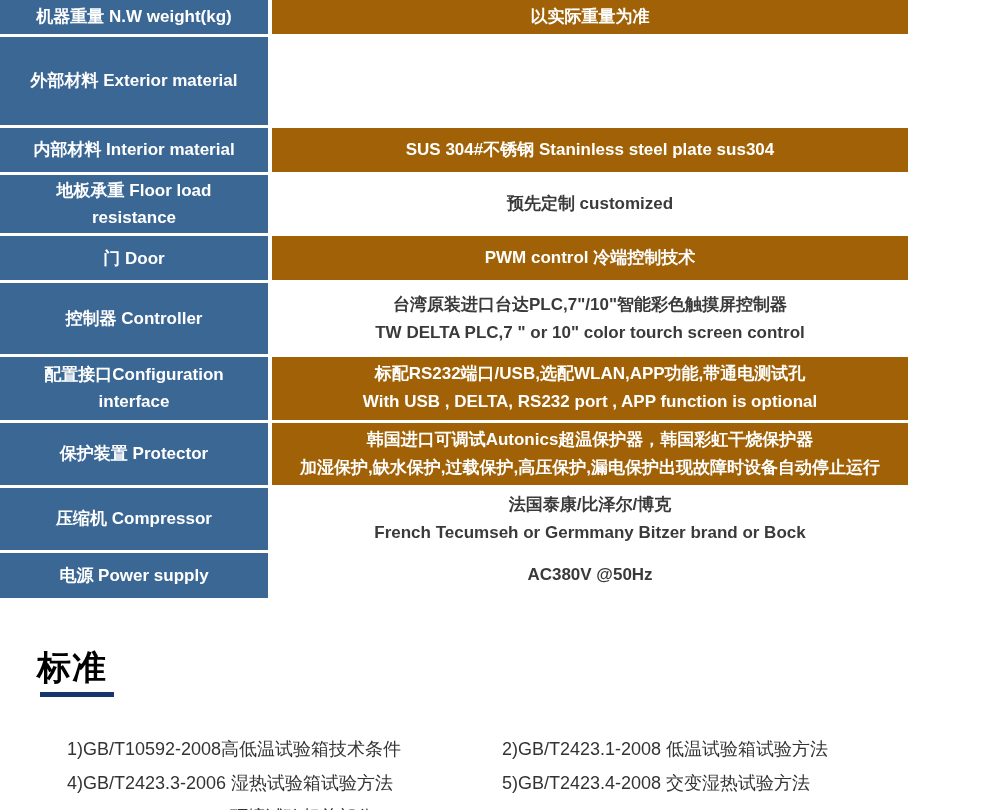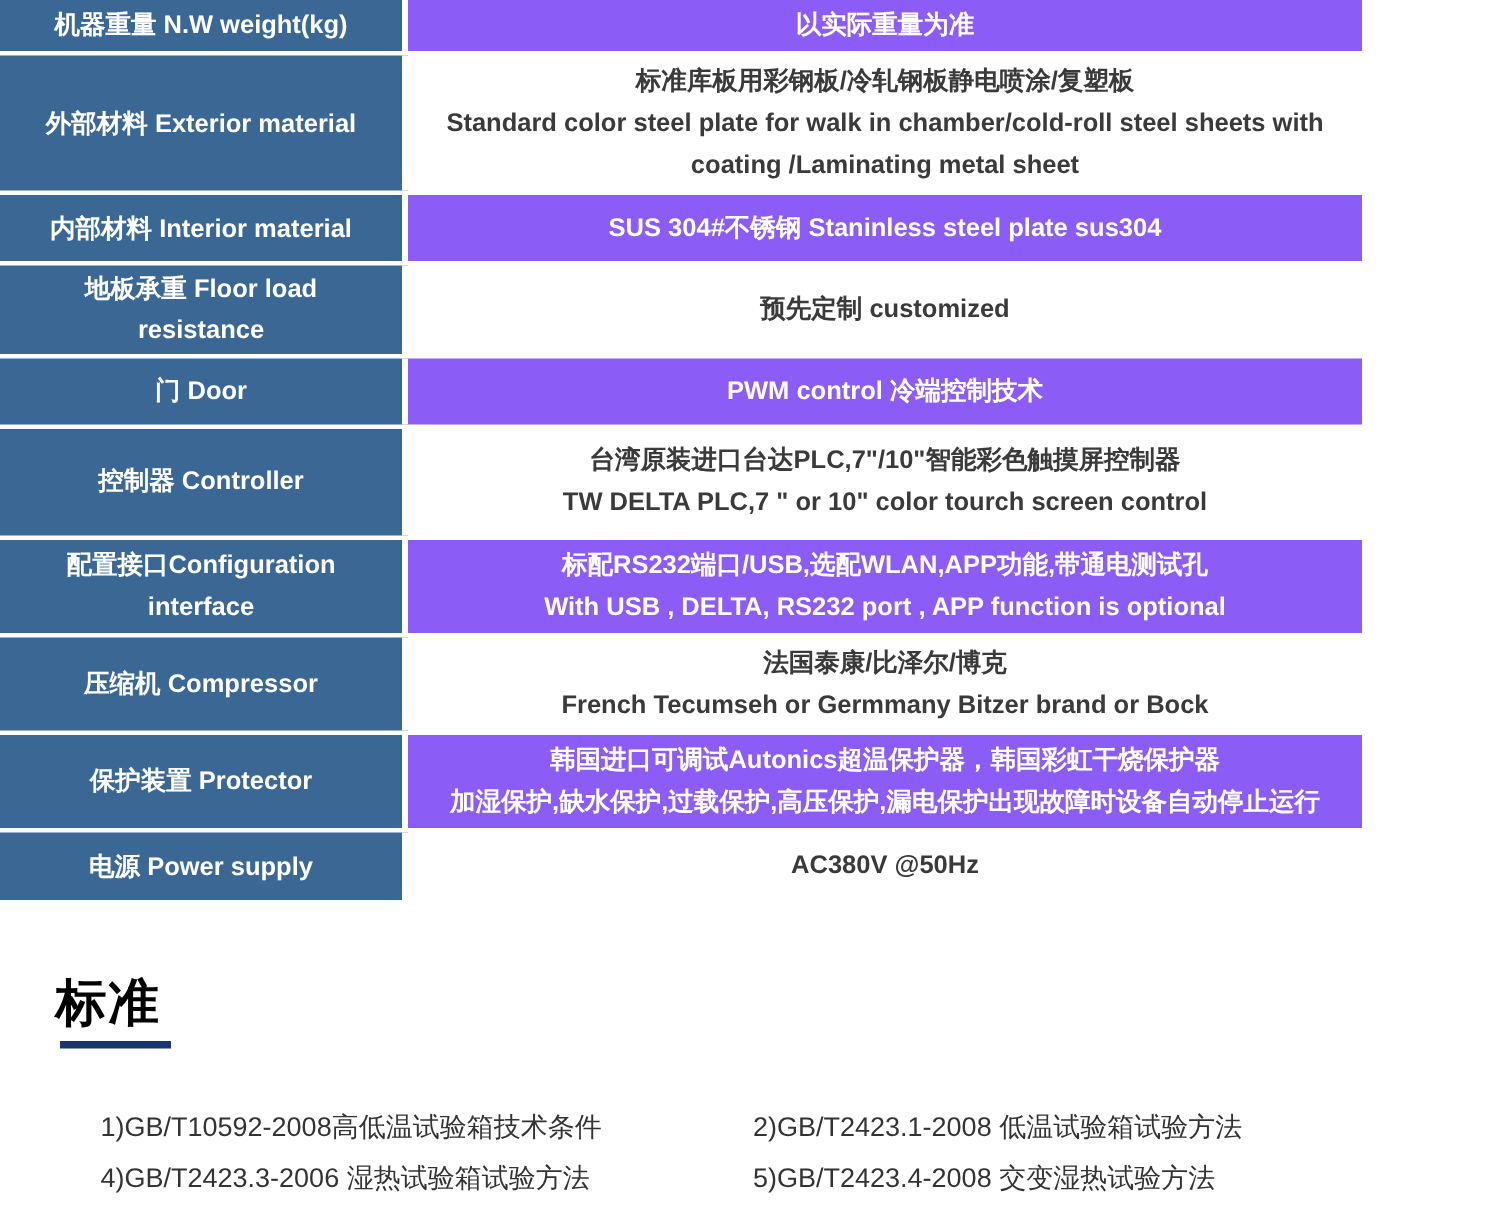--- a/index.html
+++ b/index.html
@@ -13,21 +13,21 @@
   .label{
     width:272px;flex:0 0 272px;background:#3b6795;color:#ffffff;
     display:flex;align-items:center;justify-content:center;text-align:center;
     font-weight:bold;font-size:17px;line-height:1.6;
     border-right:4px solid #ffffff;padding:2px 14px;
   }
   .value{
     flex:1;display:flex;flex-direction:column;justify-content:center;align-items:center;
     text-align:center;font-weight:bold;font-size:17px;line-height:1.65;padding:3px 14px;
   }
-  .value.blue{background:#8b5cf6;color:#ffffff;align-items:flex-end;}
+  .value.blue{background:#a16207;color:#ffffff;align-items:flex-end;}
   .value.white{background:#ffffff;color:#3a3a3a;}
   .vl{width:100%;}
   .section{padding:46px 0 0 37px;}
   .heading{font-size:34px;font-weight:bold;color:#000000;letter-spacing:1px;line-height:1.2;}
   .heading-underline{width:74px;height:5px;background:#17356e;margin:4px 0 0 3px;}
   .standards{
     margin-top:42px;padding-left:30px;
     display:grid;grid-template-columns:435px auto;
     row-gap:13px;column-gap:0;
     font-size:18px;color:#333333;line-height:21px;font-weight:normal;
@@ -41,24 +41,20 @@
 
   <div class="row" style="min-height:27px">
     <div class="cell label">机器重量 N.W weight(kg)</div>
     <div class="cell value blue">
       <div class="vl">以实际重量为准</div>
     </div>
   </div>
 
   <div class="row" style="min-height:88px">
     <div class="cell label">外部材料 Exterior material</div>
-    <div class="cell value white">
-      <div class="vl">标准库板用彩钢板/冷轧钢板静电喷涂/复塑板</div>
-      <div class="vl">Standard color steel plate for walk in chamber/cold-roll steel sheets with coating /Laminating metal sheet</div>
-    </div>
   </div>
 
   <div class="row" style="min-height:44px">
     <div class="cell label">内部材料 Interior material</div>
     <div class="cell value blue">
       <div class="vl">SUS 304#不锈钢 Staninless steel plate sus304</div>
     </div>
   </div>
 
   <div class="row" style="min-height:45px">
@@ -84,33 +80,33 @@
   </div>
 
   <div class="row" style="min-height:58px">
     <div class="cell label">配置接口Configuration interface</div>
     <div class="cell value blue">
       <div class="vl">标配RS232端口/USB,选配WLAN,APP功能,带通电测试孔</div>
       <div class="vl">With USB , DELTA, RS232 port , APP function is optional</div>
     </div>
   </div>
 
+  <div class="row" style="min-height:59px">
+    <div class="cell label">保护装置  Protector</div>
+    <div class="cell value blue">
+      <div class="vl">韩国进口可调试Autonics超温保护器，韩国彩虹干烧保护器</div>
+      <div class="vl">加湿保护,缺水保护,过载保护,高压保护,漏电保护出现故障时设备自动停止运行</div>
+    </div>
+  </div>
+
   <div class="row" style="min-height:62px">
     <div class="cell label">压缩机 Compressor</div>
     <div class="cell value white">
       <div class="vl">法国泰康/比泽尔/博克</div>
       <div class="vl">French Tecumseh  or Germmany Bitzer brand or Bock</div>
-    </div>
-  </div>
-
-  <div class="row" style="min-height:59px">
-    <div class="cell label">保护装置  Protector</div>
-    <div class="cell value blue">
-      <div class="vl">韩国进口可调试Autonics超温保护器，韩国彩虹干烧保护器</div>
-      <div class="vl">加湿保护,缺水保护,过载保护,高压保护,漏电保护出现故障时设备自动停止运行</div>
     </div>
   </div>
 
   <div class="row" style="min-height:45px">
     <div class="cell label">电源 Power supply</div>
     <div class="cell value white">
       <div class="vl">AC380V @50Hz</div>
     </div>
   </div>
 

